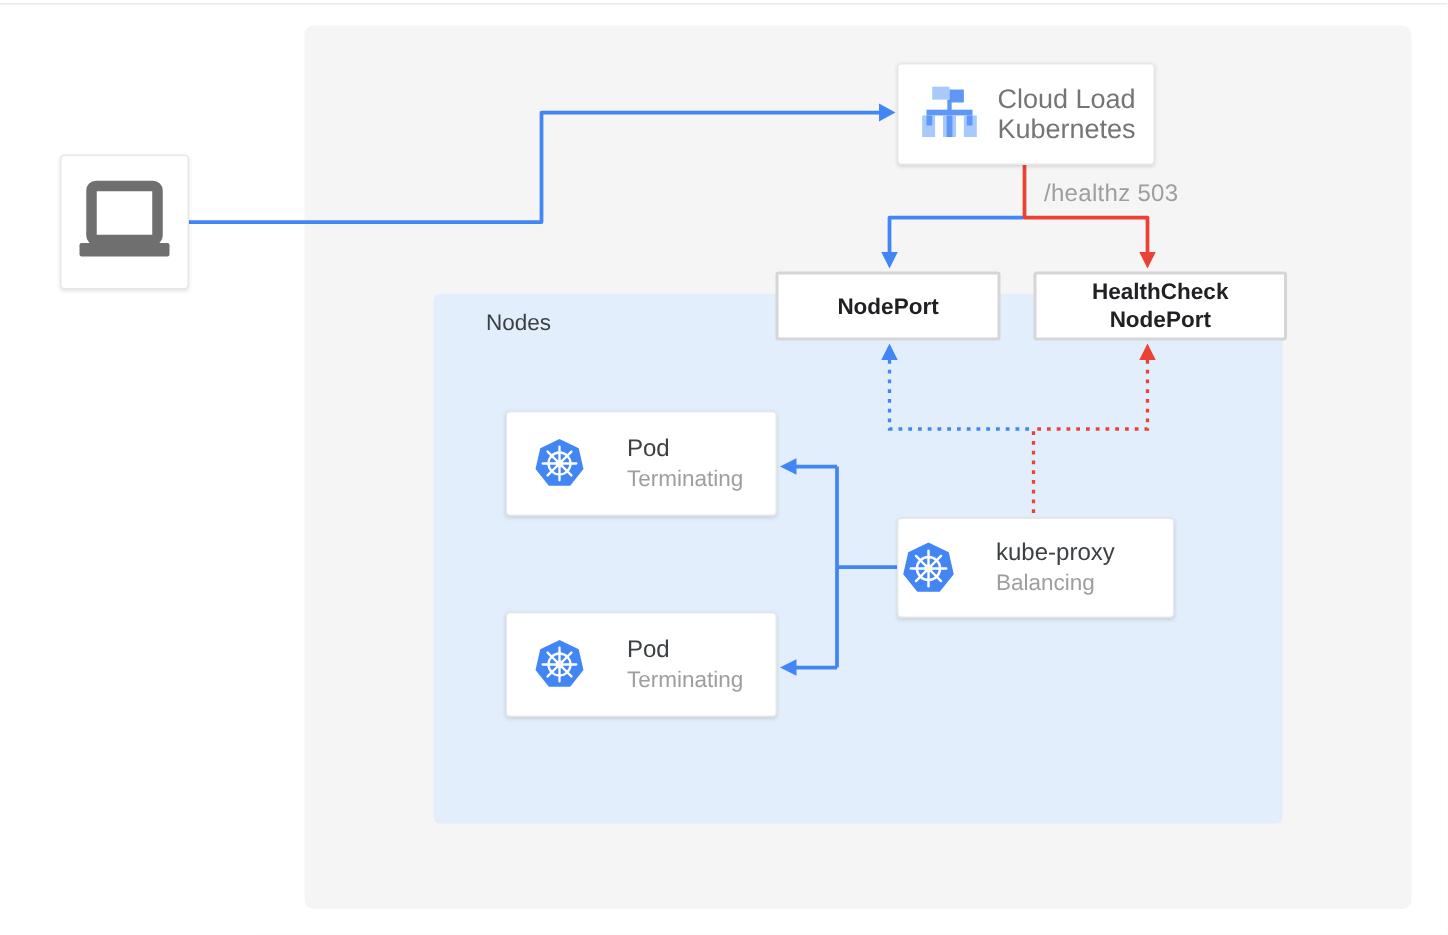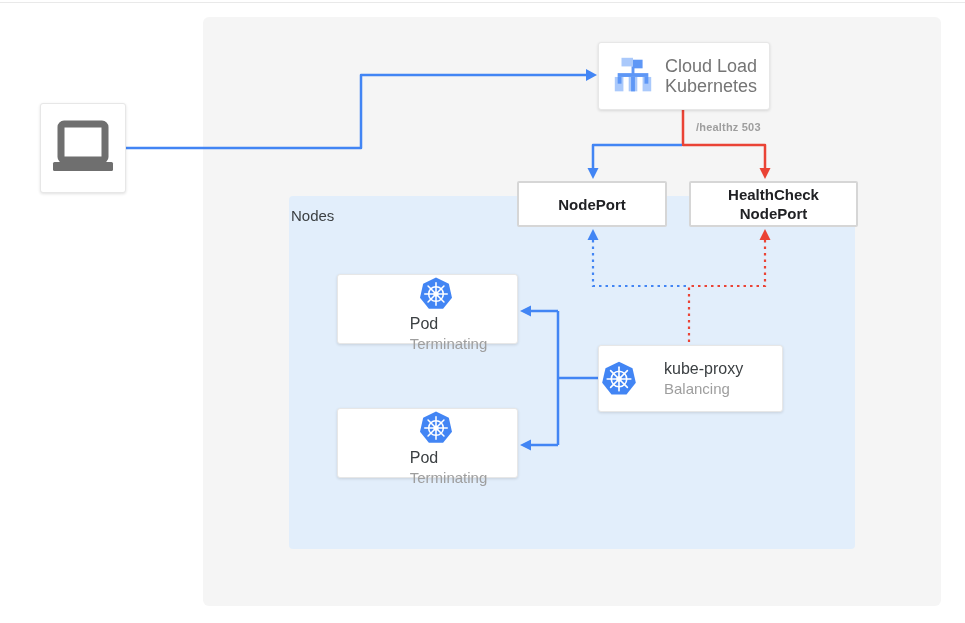--- a/index.html
+++ b/index.html
@@ -9,41 +9,41 @@
     --k8s-blue:#4285f4; --lb-light:#aac9fb; --lb-mid:#5e97f6;
   }
   *{margin:0;padding:0;box-sizing:border-box;}
   body{font-family:"Liberation Sans",sans-serif;background:#fff;}
   .stage{position:relative;width:965px;height:623px;background:#fff;overflow:hidden;}
   .top-rule{position:absolute;left:0;top:2px;width:965px;height:1px;background:#e9e9e9;}
   .gray-panel{position:absolute;left:203px;top:17px;width:738px;height:589px;
     background:var(--panel-bg);border-radius:6px;}
   .nodes-panel{position:absolute;left:289px;top:196px;width:566px;height:353px;
     background:var(--nodes-bg);border-radius:4px;}
-  .nodes-label{position:absolute;left:2px;top:11px;font-size:15px;color:var(--text-dark);text-align:center;}
+  .nodes-label{position:absolute;left:35px;top:11px;font-size:15px;color:var(--text-dark);text-align:center;}
   svg.overlay{position:absolute;left:0;top:0;width:965px;height:623px;pointer-events:none;}
   .line-blue{fill:none;stroke:var(--blue);stroke-width:2.5;stroke-linejoin:round;}
   .line-red{fill:none;stroke:var(--red);stroke-width:2.5;stroke-linejoin:round;}
   .dot-blue{fill:none;stroke:var(--blue);stroke-width:2.2;stroke-dasharray:2.5 4;}
   .dot-red{fill:none;stroke:var(--red);stroke-width:2.2;stroke-dasharray:2.5 4;}
   .arr-blue{fill:var(--blue);} .arr-red{fill:var(--red);}
   .card{position:absolute;background:#fff;border:1px solid var(--card-border);
     border-radius:3px;box-shadow:0 1px 3px rgba(0,0,0,.12);display:flex;align-items:center;}
   .laptop-card{left:40px;top:103px;width:86px;height:90px;justify-content:center;}
   .clb-card{left:598px;top:42px;width:172px;height:68px;padding-left:11px;}
   .clb-text{margin-left:9px;font-size:18px;line-height:20px;color:#757575;}
-  .healthz{position:absolute;left:696px;top:121px;font-size:11px;font-weight:bold;
+  .healthz{position:absolute;left:696px;top:121px;font-size:16px;font-weight:normal;
     color:var(--text-gray);letter-spacing:.2px;}
   .port{position:absolute;background:#fff;border:2px solid var(--port-border);
     border-radius:2px;display:flex;flex-direction:column;align-items:center;
     justify-content:center;font-weight:bold;font-size:15px;color:var(--port-text);
     text-align:center;line-height:19px;}
   .nodeport{left:517px;top:181px;width:150px;height:46px;}
   .hc-nodeport{left:689px;top:181px;width:169px;height:46px;}
-  .pod-card{width:181px;height:70px;padding-left:16px;flex-direction:column;}
+  .pod-card{width:181px;height:70px;padding-left:16px;}
   .pod1{left:337px;top:274px;} .pod2{left:337px;top:408px;}
   .kproxy-card{left:598px;top:345px;width:185px;height:67px;}
   .node-text{display:flex;flex-direction:column;justify-content:center;}
   .node-title{font-size:16px;line-height:21px;color:var(--text-dark);}
   .node-sub{font-size:15px;line-height:20px;color:var(--text-gray);}
   .pod-card .node-text{margin-left:26px;}
   .kproxy-card .node-text{margin-left:25px;}
   .k8s-icon{flex:0 0 auto;}
 </style>
 </head>

